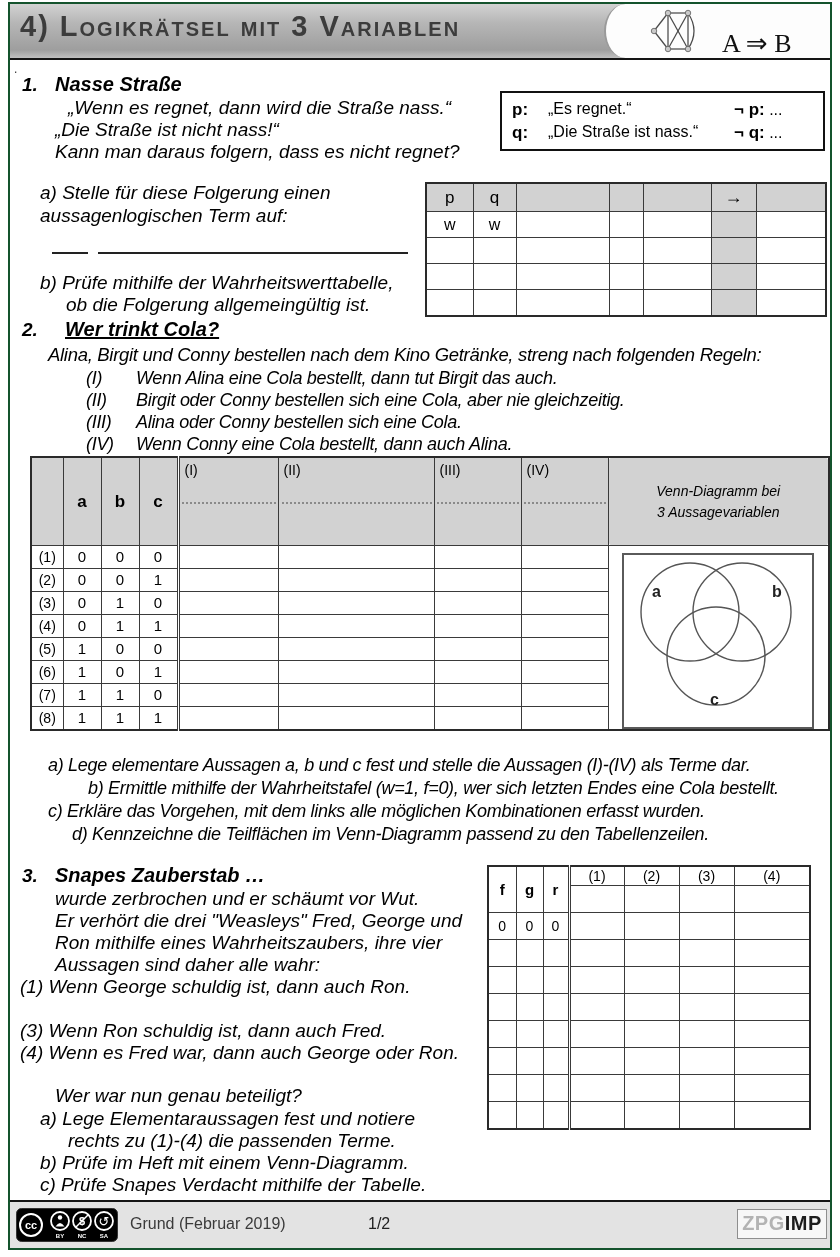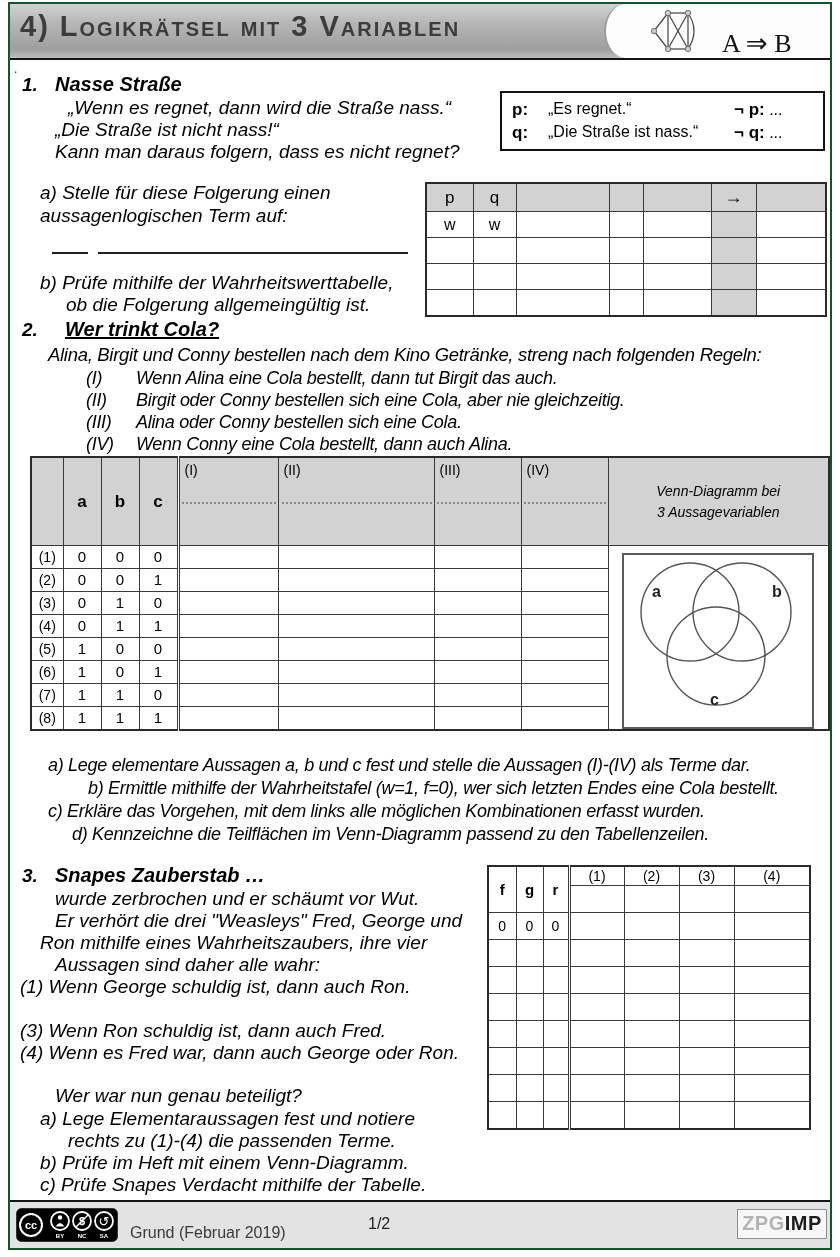--- a/index.html
+++ b/index.html
@@ -81,21 +81,21 @@
   .t3 .clab { height:18px; font-size:14px; font-weight:normal; }
   .t3 .csub { height:26px; }
   .t3 td { height:26px; font-size:14px; }
   .t3 .dbl { border-left:3px double #3a3a3a; }
 
   
   .footerbar {
     position:absolute; left:0; right:0; bottom:0; height:46px;
     background:#e3e3e3; border-top:2px solid #151515;
   }
-  .credit { position:absolute; left:120px; top:22px; font-size:16px; color:#3a3a3a; white-space:nowrap; }
+  .credit { position:absolute; left:120px; top:13px; font-size:16px; color:#3a3a3a; white-space:nowrap; }
   .pagenum { position:absolute; left:358px; top:13px; font-size:16px; color:#222; }
   .zpgbox {
     position:absolute; left:727px; top:7px; width:90px; height:30px; box-sizing:border-box;
     border:1.5px solid #8e8e8e; background:#f7f7f7; text-align:center; line-height:27px;
     font-weight:bold; font-size:20px; letter-spacing:0.5px;
   }
   .zpg { color:#b3b3b3; } .imp { color:#1c1c1c; }
 </style>
 </head>
 <body>
@@ -367,21 +367,21 @@
 
   <div class="txt-sm" style="left:38px;top:751px;">a)  Lege elementare Aussagen a, b und c fest und stelle die Aussagen (I)-(IV) als Terme dar.</div>
   <div class="txt-sm" style="left:38px;top:774px;margin-left:40px;">b)  Ermittle mithilfe der Wahrheitstafel (w=1, f=0), wer sich letzten Endes eine Cola bestellt.</div>
   <div class="txt-sm" style="left:38px;top:797px;">c)  Erkläre das Vorgehen, mit dem links alle möglichen Kombinationen erfasst wurden.</div>
   <div class="txt-sm" style="left:38px;top:820px;margin-left:24px;">d)  Kennzeichne die Teilflächen im Venn-Diagramm passend zu den Tabellenzeilen.</div>
 
   <div class="secnum" style="left:12px;top:861px;">3.</div>
   <div class="sectitle" style="left:45px;top:860px;">Snapes Zauberstab …</div>
   <div class="txt" style="left:45px;top:884px;text-align:center;">wurde zerbrochen und er schäumt vor Wut.</div>
   <div class="txt" style="left:45px;top:906px;">Er verhört die drei "Weasleys" Fred, George und</div>
-  <div class="txt" style="left:30px;top:928px;">Ron mithilfe eines Wahrheitszaubers, ihre vier</div>
+  <div class="txt" style="left:45px;top:928px;">Ron mithilfe eines Wahrheitszaubers, ihre vier</div>
   <div class="txt" style="left:45px;top:950px;">Aussagen sind daher alle wahr:</div>
   <div class="txt" style="left:10px;top:972px;">(1) Wenn George schuldig ist, dann auch Ron.</div>
   <div class="txt" style="left:10px;top:1016px;">(3) Wenn Ron schuldig ist, dann auch Fred.</div>
   <div class="txt" style="left:10px;top:1038px;">(4) Wenn es Fred war, dann auch George oder Ron.</div>
   <div class="txt" style="left:45px;top:1081px;">Wer war nun genau beteiligt?</div>
   <div class="txt" style="left:30px;top:1104px;">a) Lege Elementaraussagen fest und notiere</div>
   <div class="txt" style="left:58px;top:1126px;">rechts zu (1)-(4) die passenden Terme.</div>
   <div class="txt" style="left:30px;top:1148px;">b) Prüfe im Heft mit einem Venn-Diagramm.</div>
   <div class="txt" style="left:30px;top:1170px;">c) Prüfe Snapes Verdacht mithilfe der Tabelle.</div>
 

